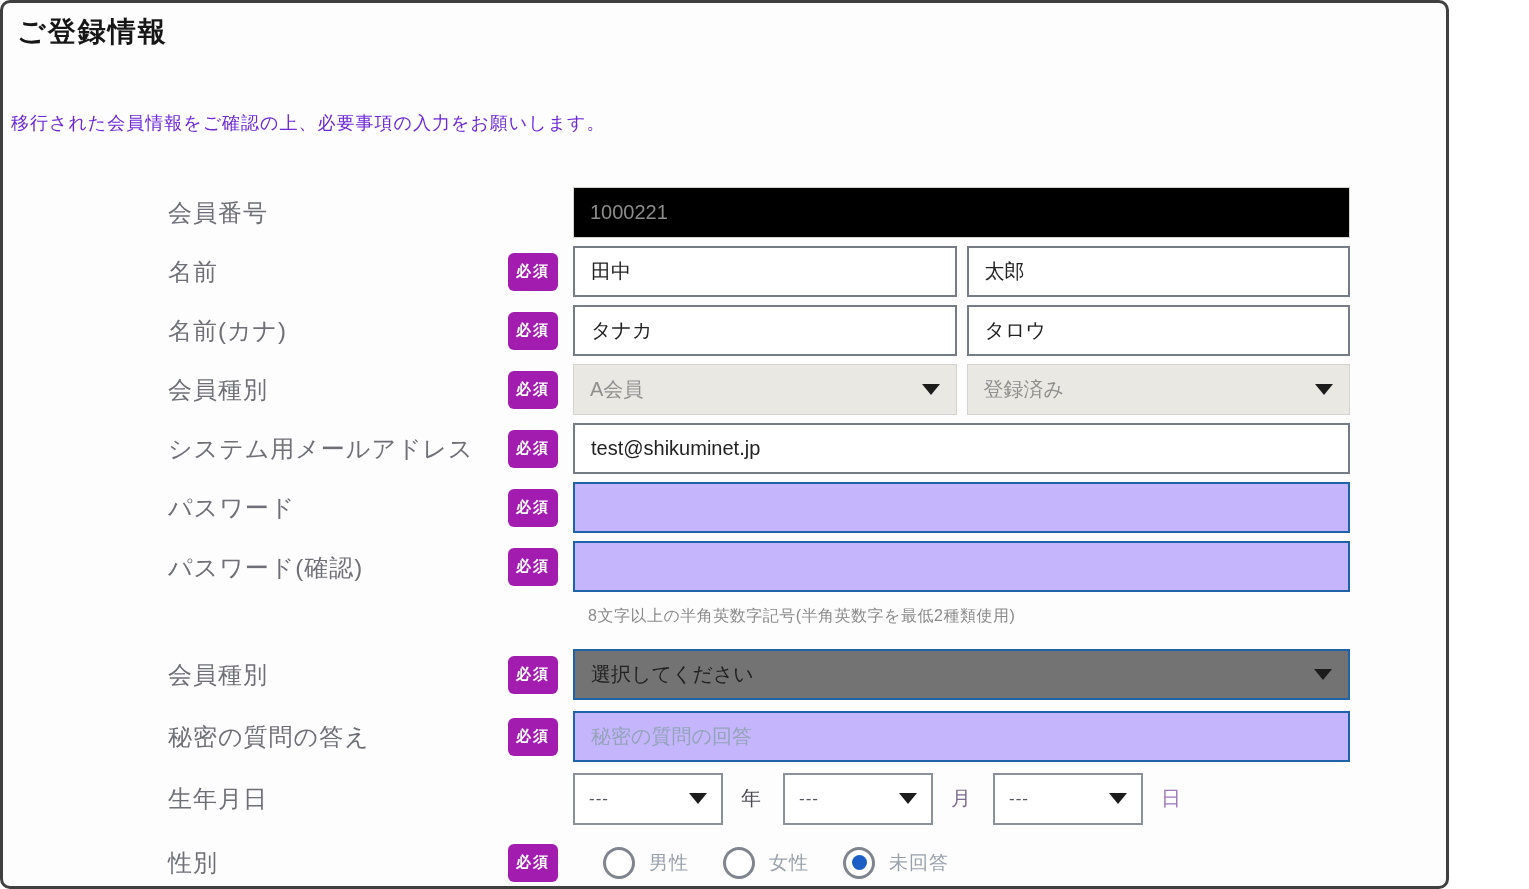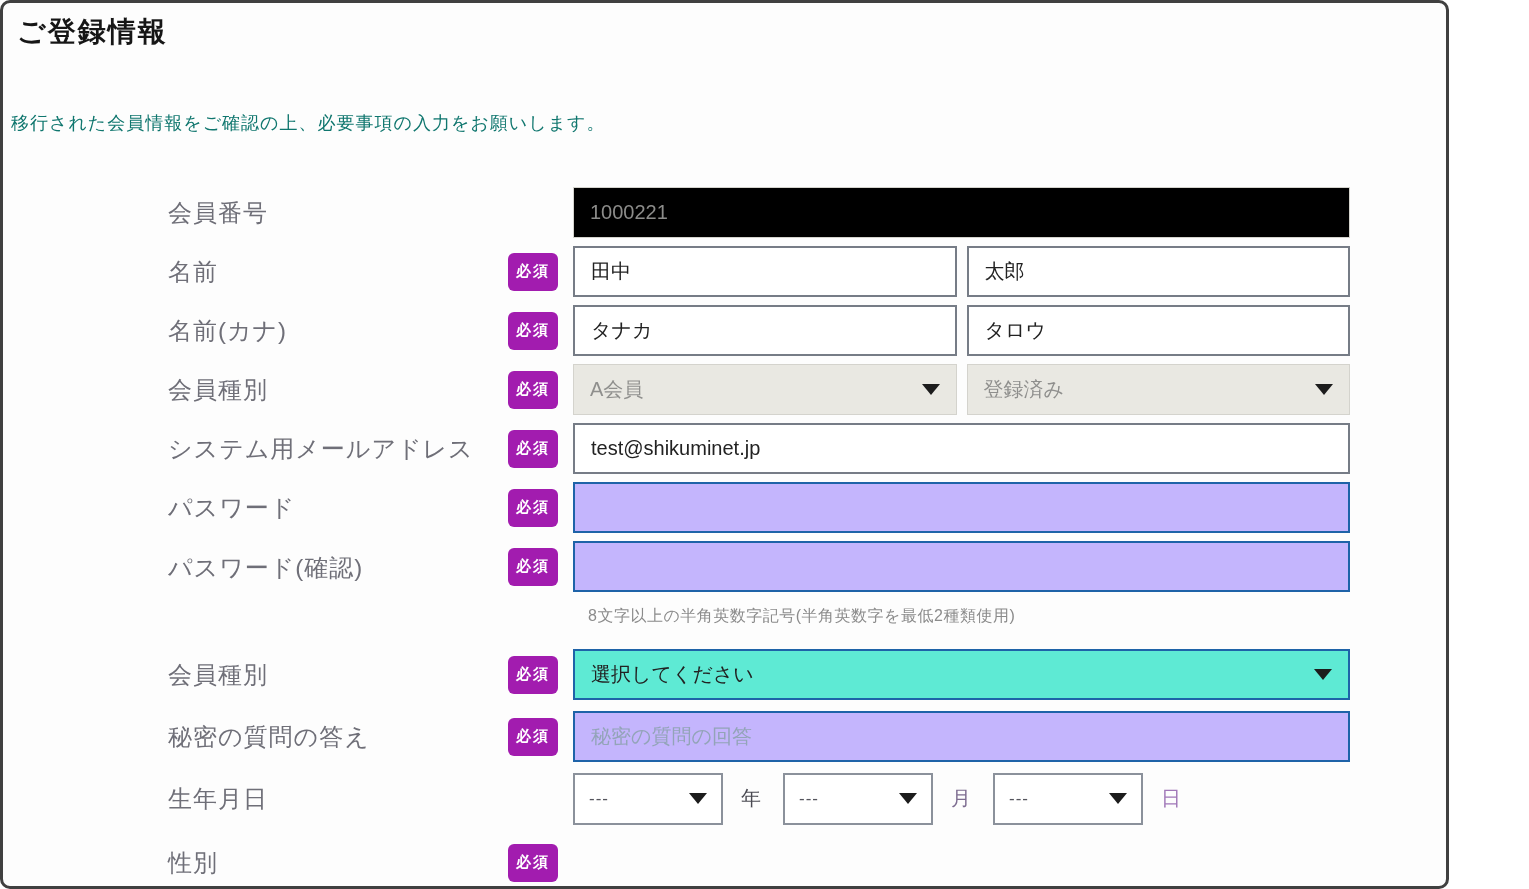--- a/index.html
+++ b/index.html
@@ -11,21 +11,21 @@
     border-radius:10px;
     background:#fdfdfd;
     overflow:hidden;
     font-family:"Liberation Sans","DejaVu Sans",sans-serif;
   }
   .page-title{
     font-size:28px;font-weight:bold;color:#161616;
     margin:10px 0 0 14px;letter-spacing:2px;
   }
   .page-desc{
-    font-size:18px;color:#0f766e;
+    font-size:18px;color:#6d28d9;
     margin:60px 0 0 8px;letter-spacing:1px;
   }
   .form{margin-top:52px;}
   .form-row{
     display:flex;align-items:center;
     height:51px;
     margin:0 96px 8px 165px;
   }
   .row-label{
     width:340px;flex:none;
@@ -60,21 +60,21 @@
   .select-box{
     box-sizing:border-box;height:51px;
     display:flex;align-items:center;justify-content:space-between;
     padding:0 16px;cursor:default;
   }
   .select-gray{
     background:#e9e8e2;border:1px solid #d4d3cd;
     color:#8f8f8d;font-size:20px;
   }
   .select-blue{
-    background:#5eead4;border:2px solid #1e63a8;
+    background:#737373;border:2px solid #1e63a8;
     color:#222;font-size:20px;width:100%;
   }
   .caret{
     width:0;height:0;flex:none;
     border-left:9px solid transparent;
     border-right:9px solid transparent;
     border-top:11px solid #1c1c1c;
   }
   .hint-row{
     font-size:16px;color:#8b8b8b;
@@ -241,16 +241,32 @@
         </div>
         <span class="unit unit-day">日</span>
       </div>
     </div>
 
     <div class="form-row">
       <div class="row-label">性別</div>
       <div class="badge-cell">
         <span class="required-badge">必須</span>
       </div>
+      <div class="input-area">
+        <div class="radio-group">
+          <div class="radio-item">
+            <span class="radio-circle"></span>
+            <span class="radio-label">男性</span>
+          </div>
+          <div class="radio-item">
+            <span class="radio-circle"></span>
+            <span class="radio-label">女性</span>
+          </div>
+          <div class="radio-item">
+            <span class="radio-circle checked"></span>
+            <span class="radio-label">未回答</span>
+          </div>
+        </div>
+      </div>
     </div>
 
   </div>
 </div>
 
 </body></html>

